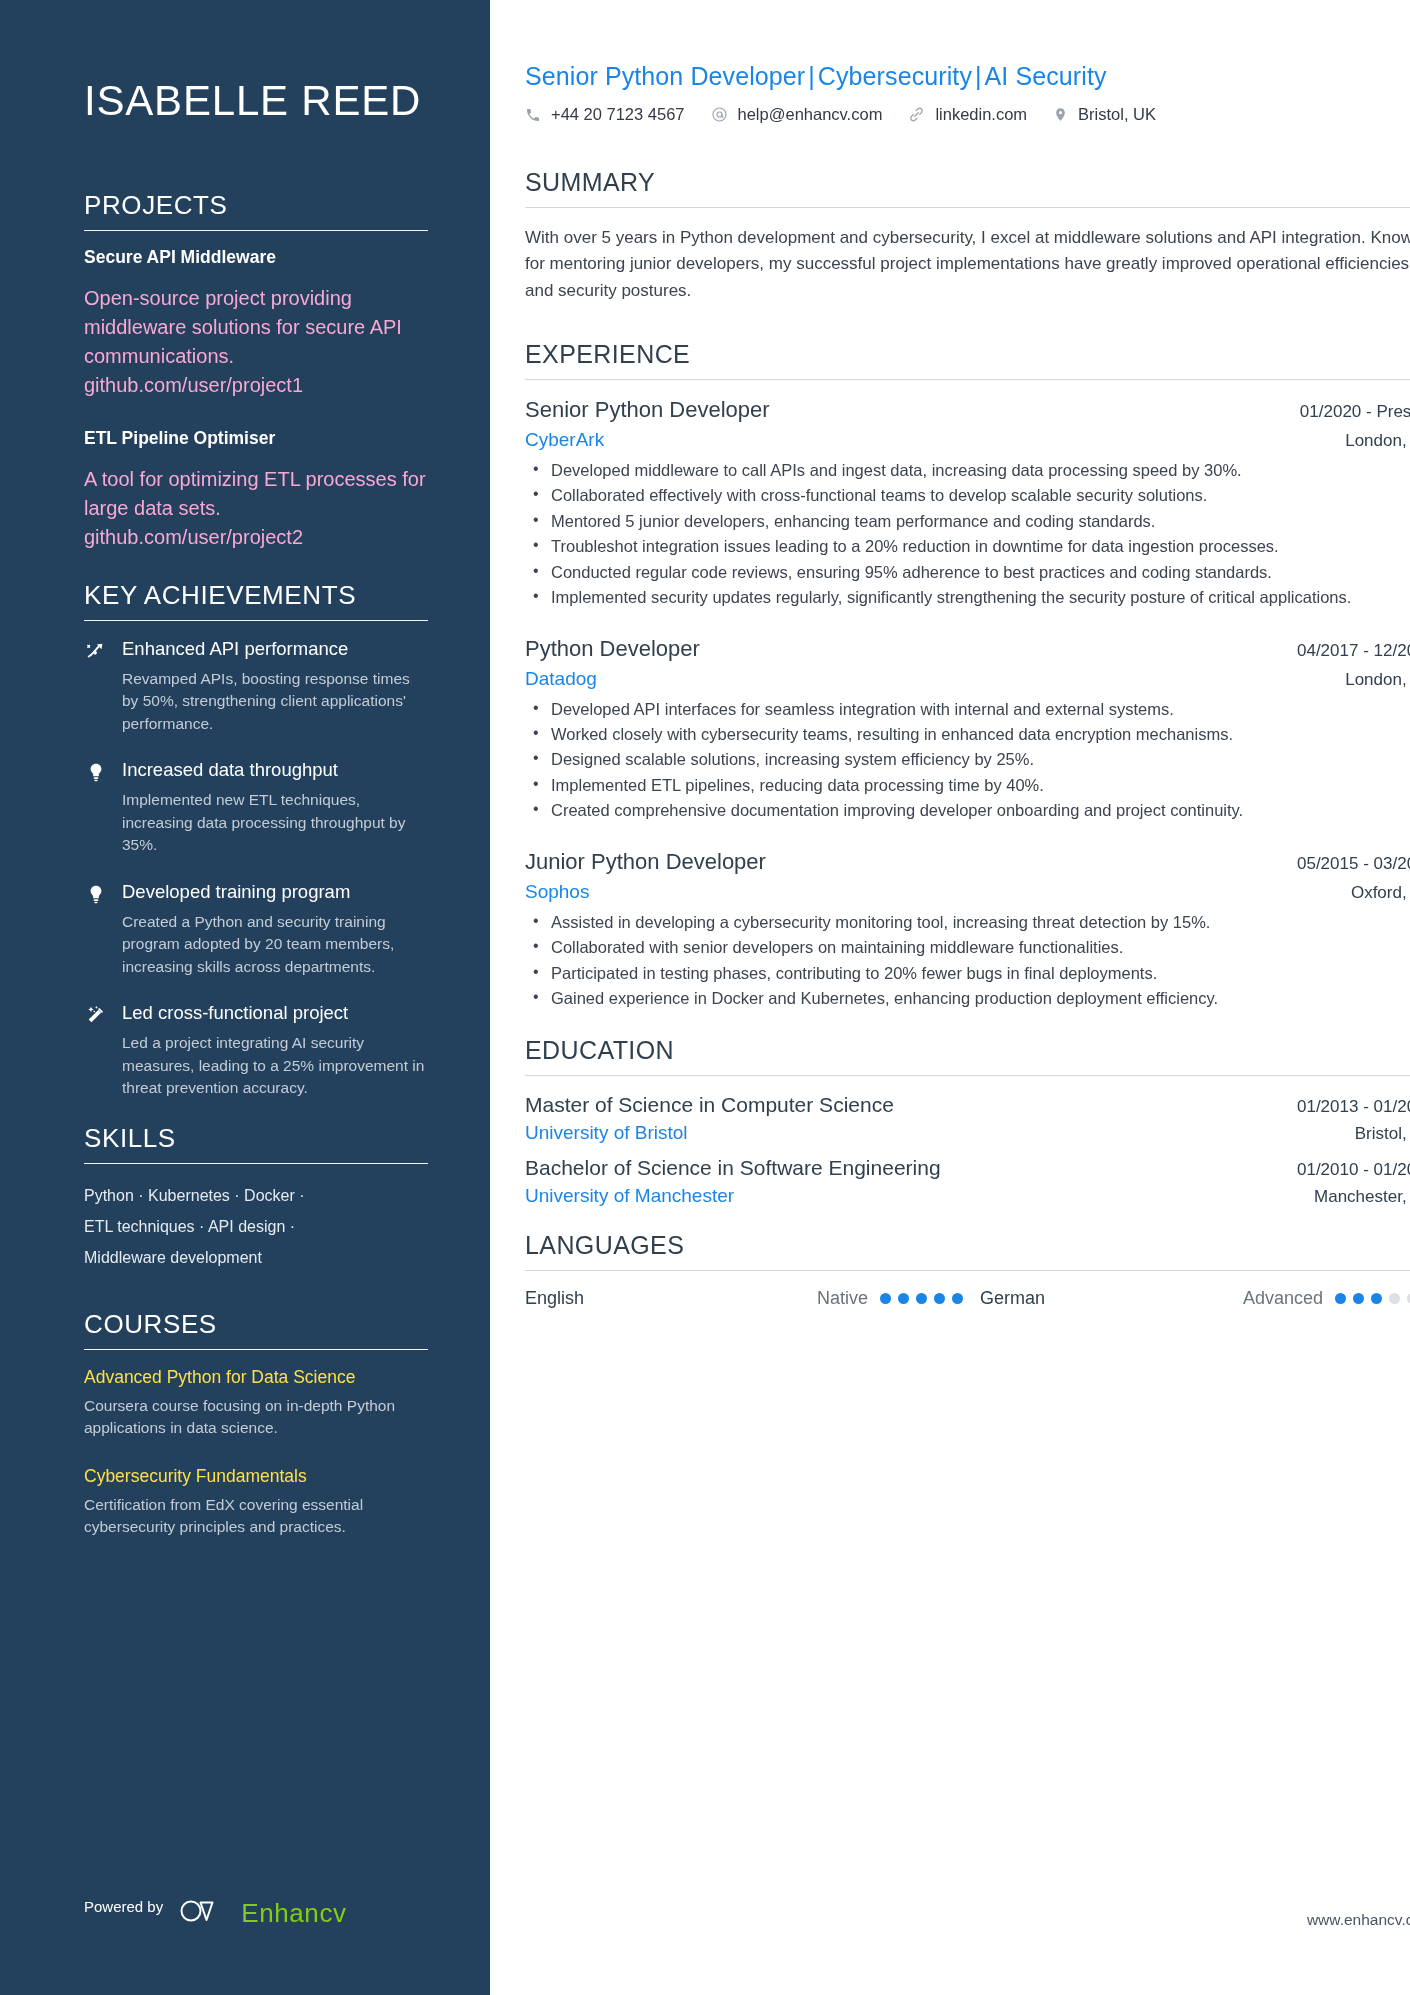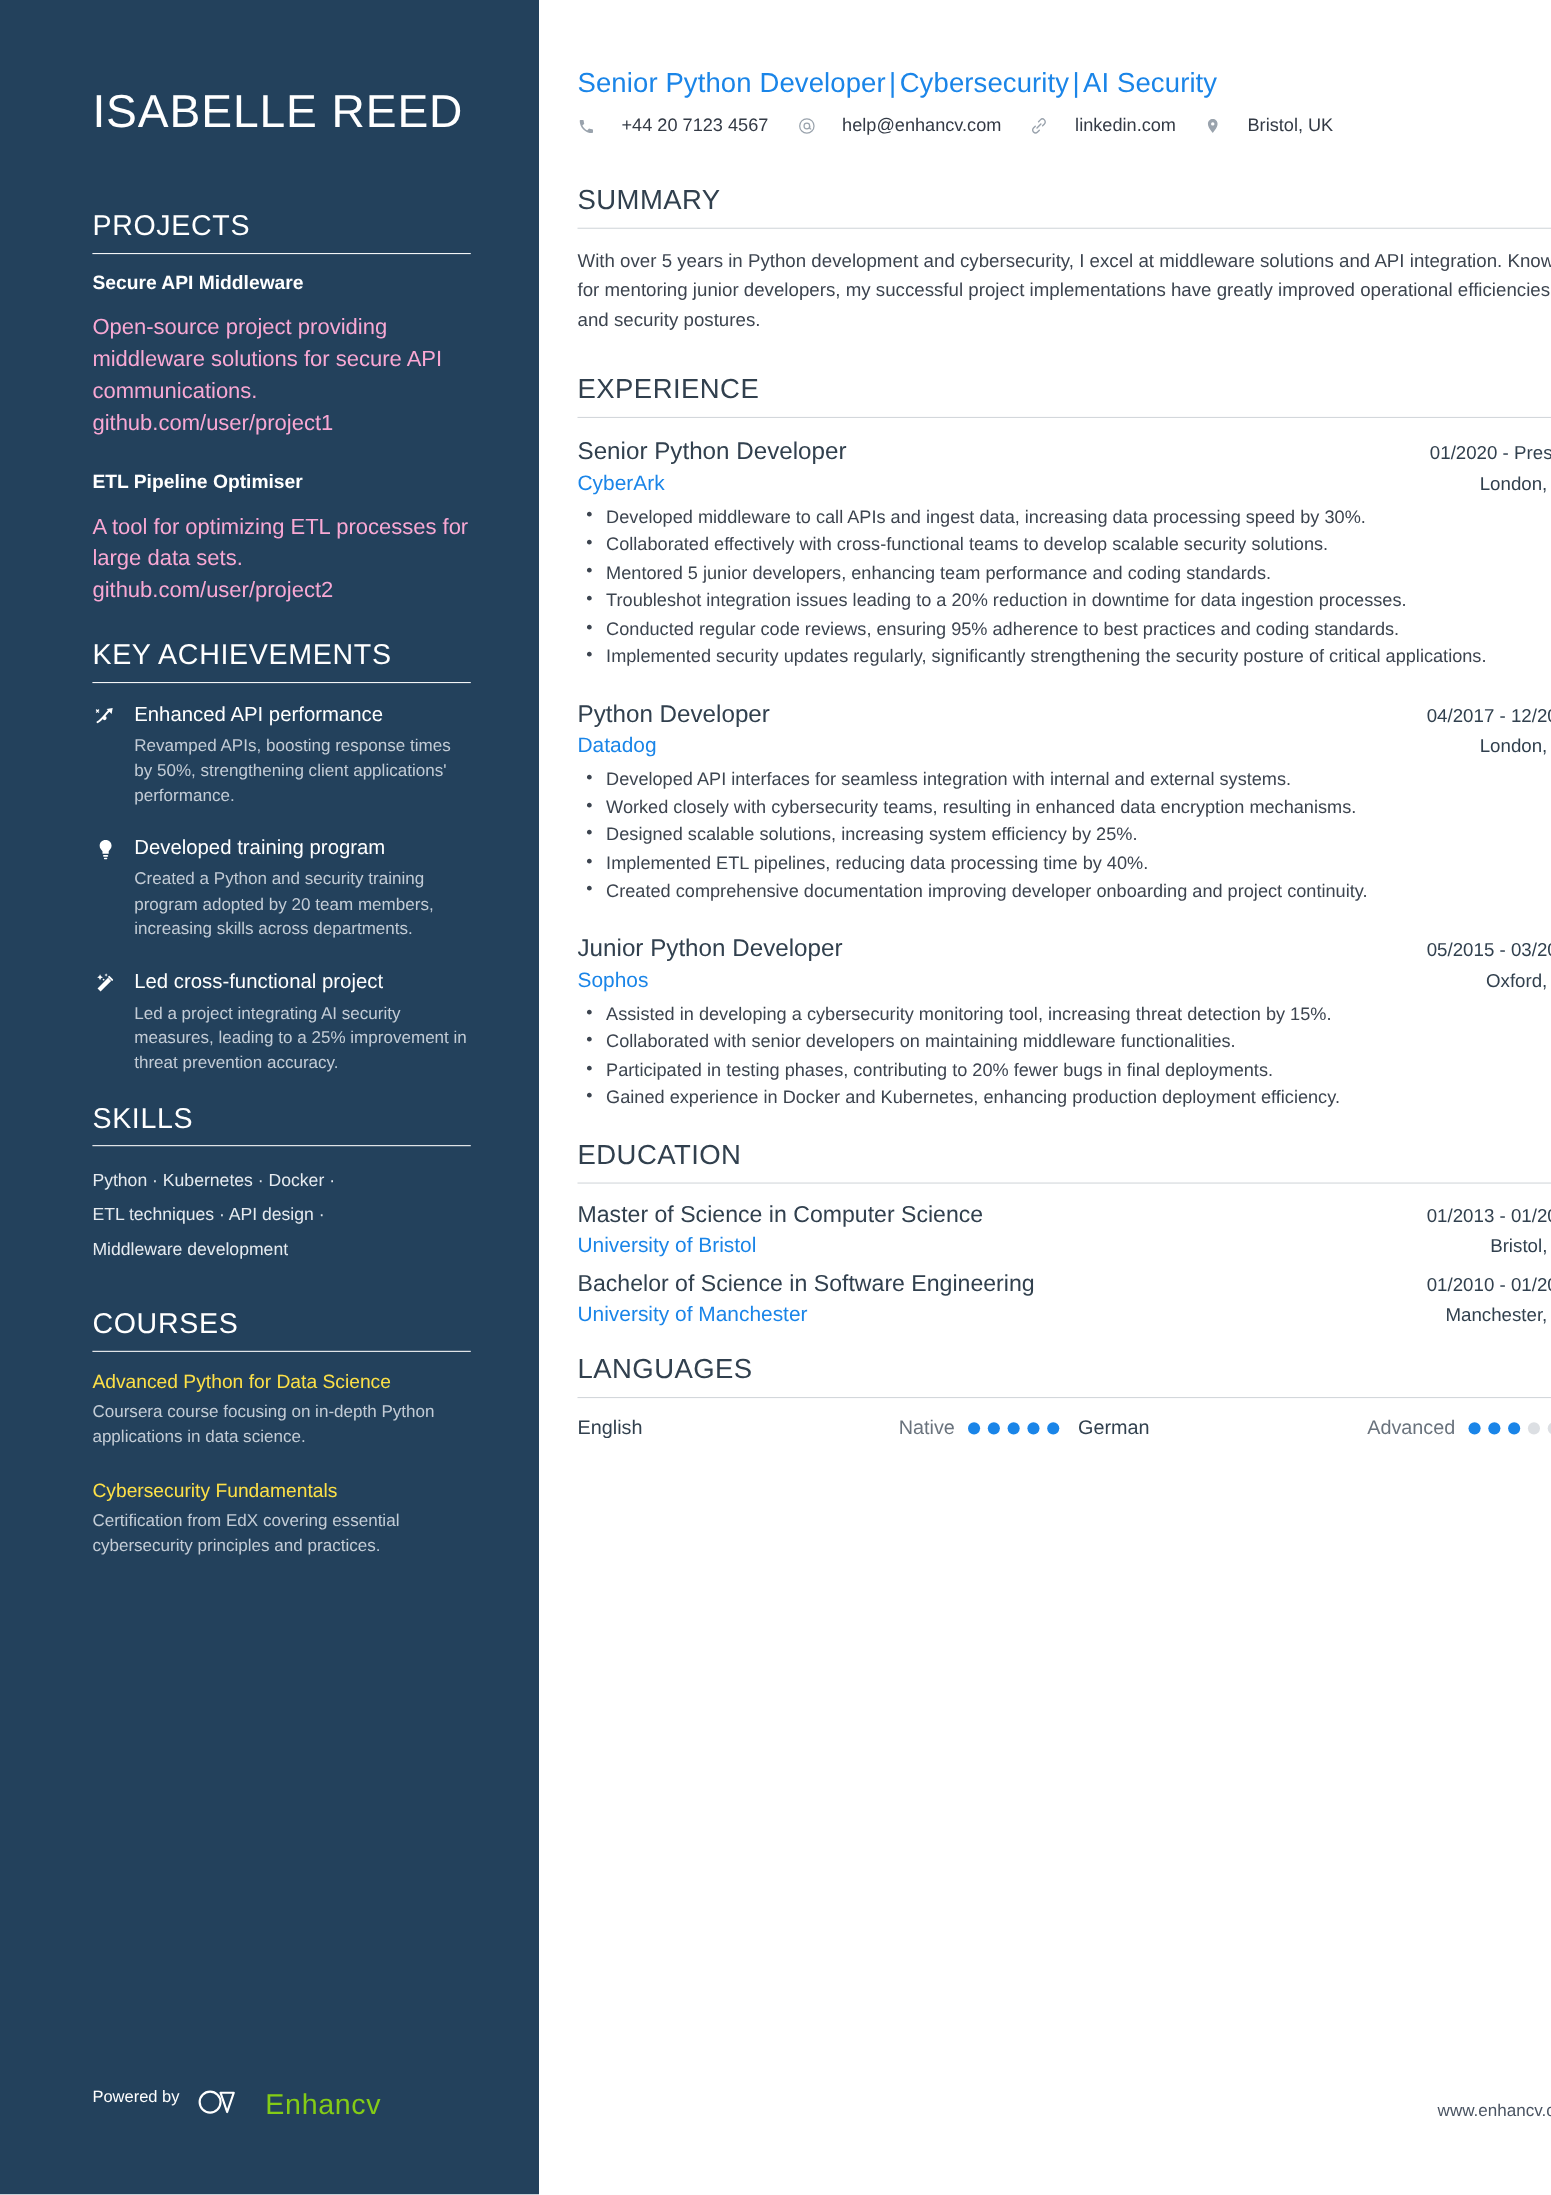--- a/index.html
+++ b/index.html
@@ -135,21 +135,21 @@
   .headline .sep { color: #1a85e8; padding: 0 3px; }
   .contacts {
     display: flex;
     align-items: center;
     gap: 26px;
     margin-bottom: 44px;
   }
   .contact {
     display: flex;
     align-items: center;
-    gap: 24px;
+    gap: 10px;
     font-size: 16.5px;
     color: #333a45;
   }
   .c-icon { display: flex; align-items: center; color: #9aa3ad; }
 
   .sec { margin-bottom: 10px; }
   .sec-head {
     font-size: 25px;
     color: #31404e;
     font-weight: 400;
@@ -276,20 +276,33 @@
               <path d="M13 5 L19 4 L18 10 Z" fill="#fff"></path>
               <circle cx="11" cy="14" r="2" fill="#fff"></circle>
               <path d="M3 6 L5 8 M5 6 L3 8" stroke="#fff" stroke-width="1.4" stroke-linecap="round"></path>
             </svg>
           </span>
           <div class="ach-title">Enhanced API performance</div>
         </div>
         <div class="ach-desc">Revamped APIs, boosting response times by 50%, strengthening client applications' performance.</div>
       </div>
 
+      <div class="ach-item">
+        <div class="ach-head">
+          <span class="ach-icon">
+            <svg width="20" height="22" viewBox="0 0 24 24" fill="none">
+              <path d="M12 2 C8.1 2 5.5 5 5.5 8.3 C5.5 11 7.3 12.7 8.6 14.2 L8.6 17 L15.4 17 L15.4 14.2 C16.7 12.7 18.5 11 18.5 8.3 C18.5 5 15.9 2 12 2 Z" fill="#fff"></path>
+              <rect x="9.2" y="18.4" width="5.6" height="1.9" rx="0.9" fill="#fff"></rect>
+              <rect x="10.1" y="21.3" width="3.8" height="1.7" rx="0.85" fill="#fff"></rect>
+            </svg>
+          </span>
+          <div class="ach-title">Increased data throughput</div>
+        </div>
+        <div class="ach-desc">Implemented new ETL techniques, increasing data processing throughput by 35%.</div>
+      </div>
 
       <div class="ach-item">
         <div class="ach-head">
           <span class="ach-icon">
             <svg width="20" height="22" viewBox="0 0 24 24" fill="none">
               <path d="M12 2 C8.1 2 5.5 5 5.5 8.3 C5.5 11 7.3 12.7 8.6 14.2 L8.6 17 L15.4 17 L15.4 14.2 C16.7 12.7 18.5 11 18.5 8.3 C18.5 5 15.9 2 12 2 Z" fill="#fff"></path>
               <rect x="9.2" y="18.4" width="5.6" height="1.9" rx="0.9" fill="#fff"></rect>
               <rect x="10.1" y="21.3" width="3.8" height="1.7" rx="0.85" fill="#fff"></rect>
             </svg>
           </span>

